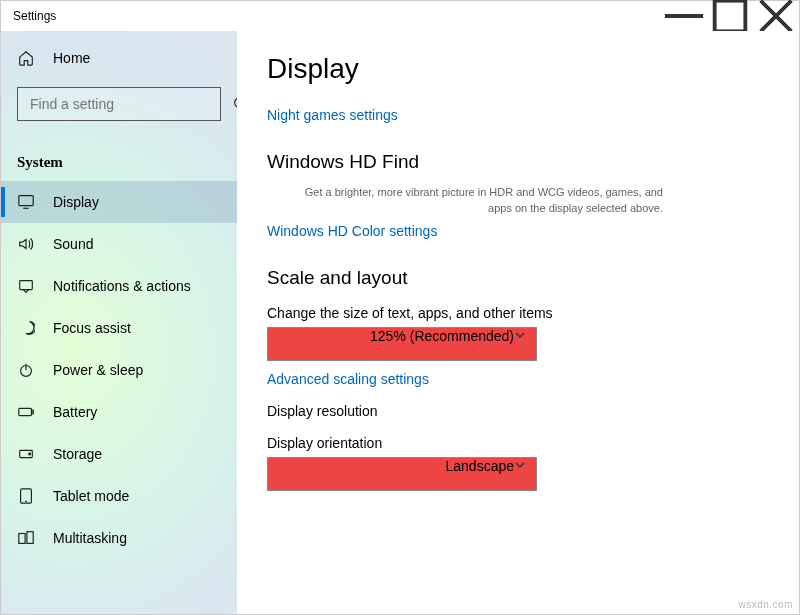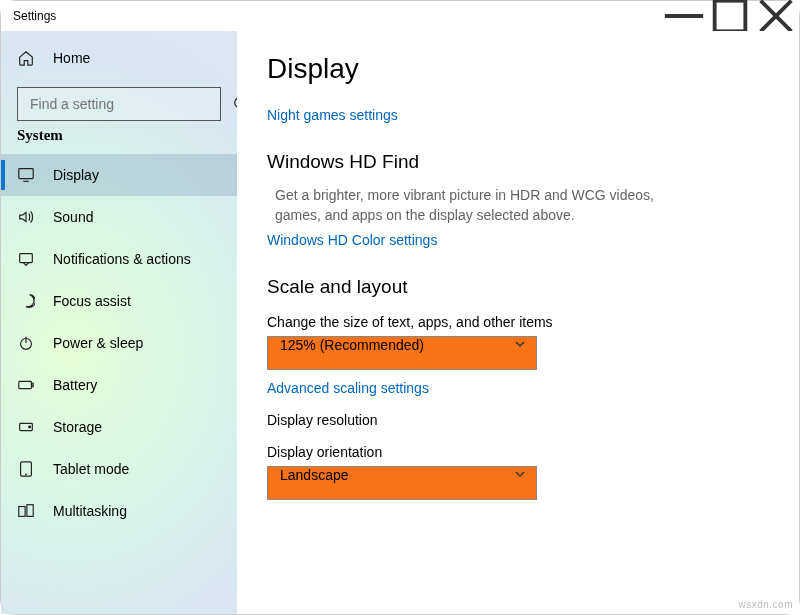--- a/index.html
+++ b/index.html
@@ -57,21 +57,21 @@
   }
   .nav-item.selected::before {
     content:"";
     position:absolute; left:0; top:6px; bottom:6px;
     width:4px; background:#0078d4;
   }
   .nav-icon { width:18px; height:18px; display:flex; align-items:center; justify-content:center; color:#222; }
   .nav-icon svg { width:18px; height:18px; stroke:#222; fill:none; stroke-width:1.3; }
   .nav-label { font-size: 14px; color:#000; }
   .searchbox {
-    margin: 8px 16px 0 16px;
+    margin: 8px 16px 27px 16px;
     height: 34px;
     border: 1px solid #555;
     background: rgba(255,255,255,0.2);
     display:flex; align-items:center;
     padding: 8px 10px;
     gap: 19px;
   }
   .searchbox input {
     flex:1; border:none; background:transparent;
     font-size: 14px; color:#444; outline:none;
@@ -82,36 +82,36 @@
   }
   .main {
     flex:1;
     padding: 22px 30px 0 30px;
     overflow: hidden;
     background:#fff;
   }
   h1.page-title { font-weight:400; font-size:28px; margin:0 0 22px 0; }
   .link { color:#0066bb; font-size:14px; cursor:default; }
   .section-h { font-size:19px; font-weight:500; margin:28px 0 12px 0; }
-  .desc { color:#636363; font-size:14px; line-height:1.45; margin:0 0 6px 8px; max-width:380px; }
+  .desc { color:#636363; font-size:11px; line-height:1.45; margin:0 0 6px 16px; max-width:380px;text-align:right; }
   .field-label { font-size:14px; margin:16px 0 6px 0; }
   .select {
     width: 270px; height: 34px;
     border: 1px solid #888;
-    display:flex; align-items:center; justify-content:space-between;
+    display:flex; align-items:center; justify-content:flex-end;
     padding: 0 10px 16px 12px;
     font-size:14px;
-    background:#f97316;
+    background:#ef4444;
   }
   .chev svg { width:12px; height:12px; stroke:#333; fill:none; stroke-width:1.5; }
   .watermark {
     position:absolute; right:6px; bottom:4px;
     font-size:10px; color:#bbb; letter-spacing:0.5px;
   }
-  .window { position:relative;border-radius:15px; }
+  .window { position:relative; }
 </style>
 </head>
 <body>
 
 <div class="window">
   <div class="titlebar">
     <span class="title">Settings</span>
     <div class="winbtns">
       <div class="winbtn">
         <svg viewBox="0 0 12 12">

